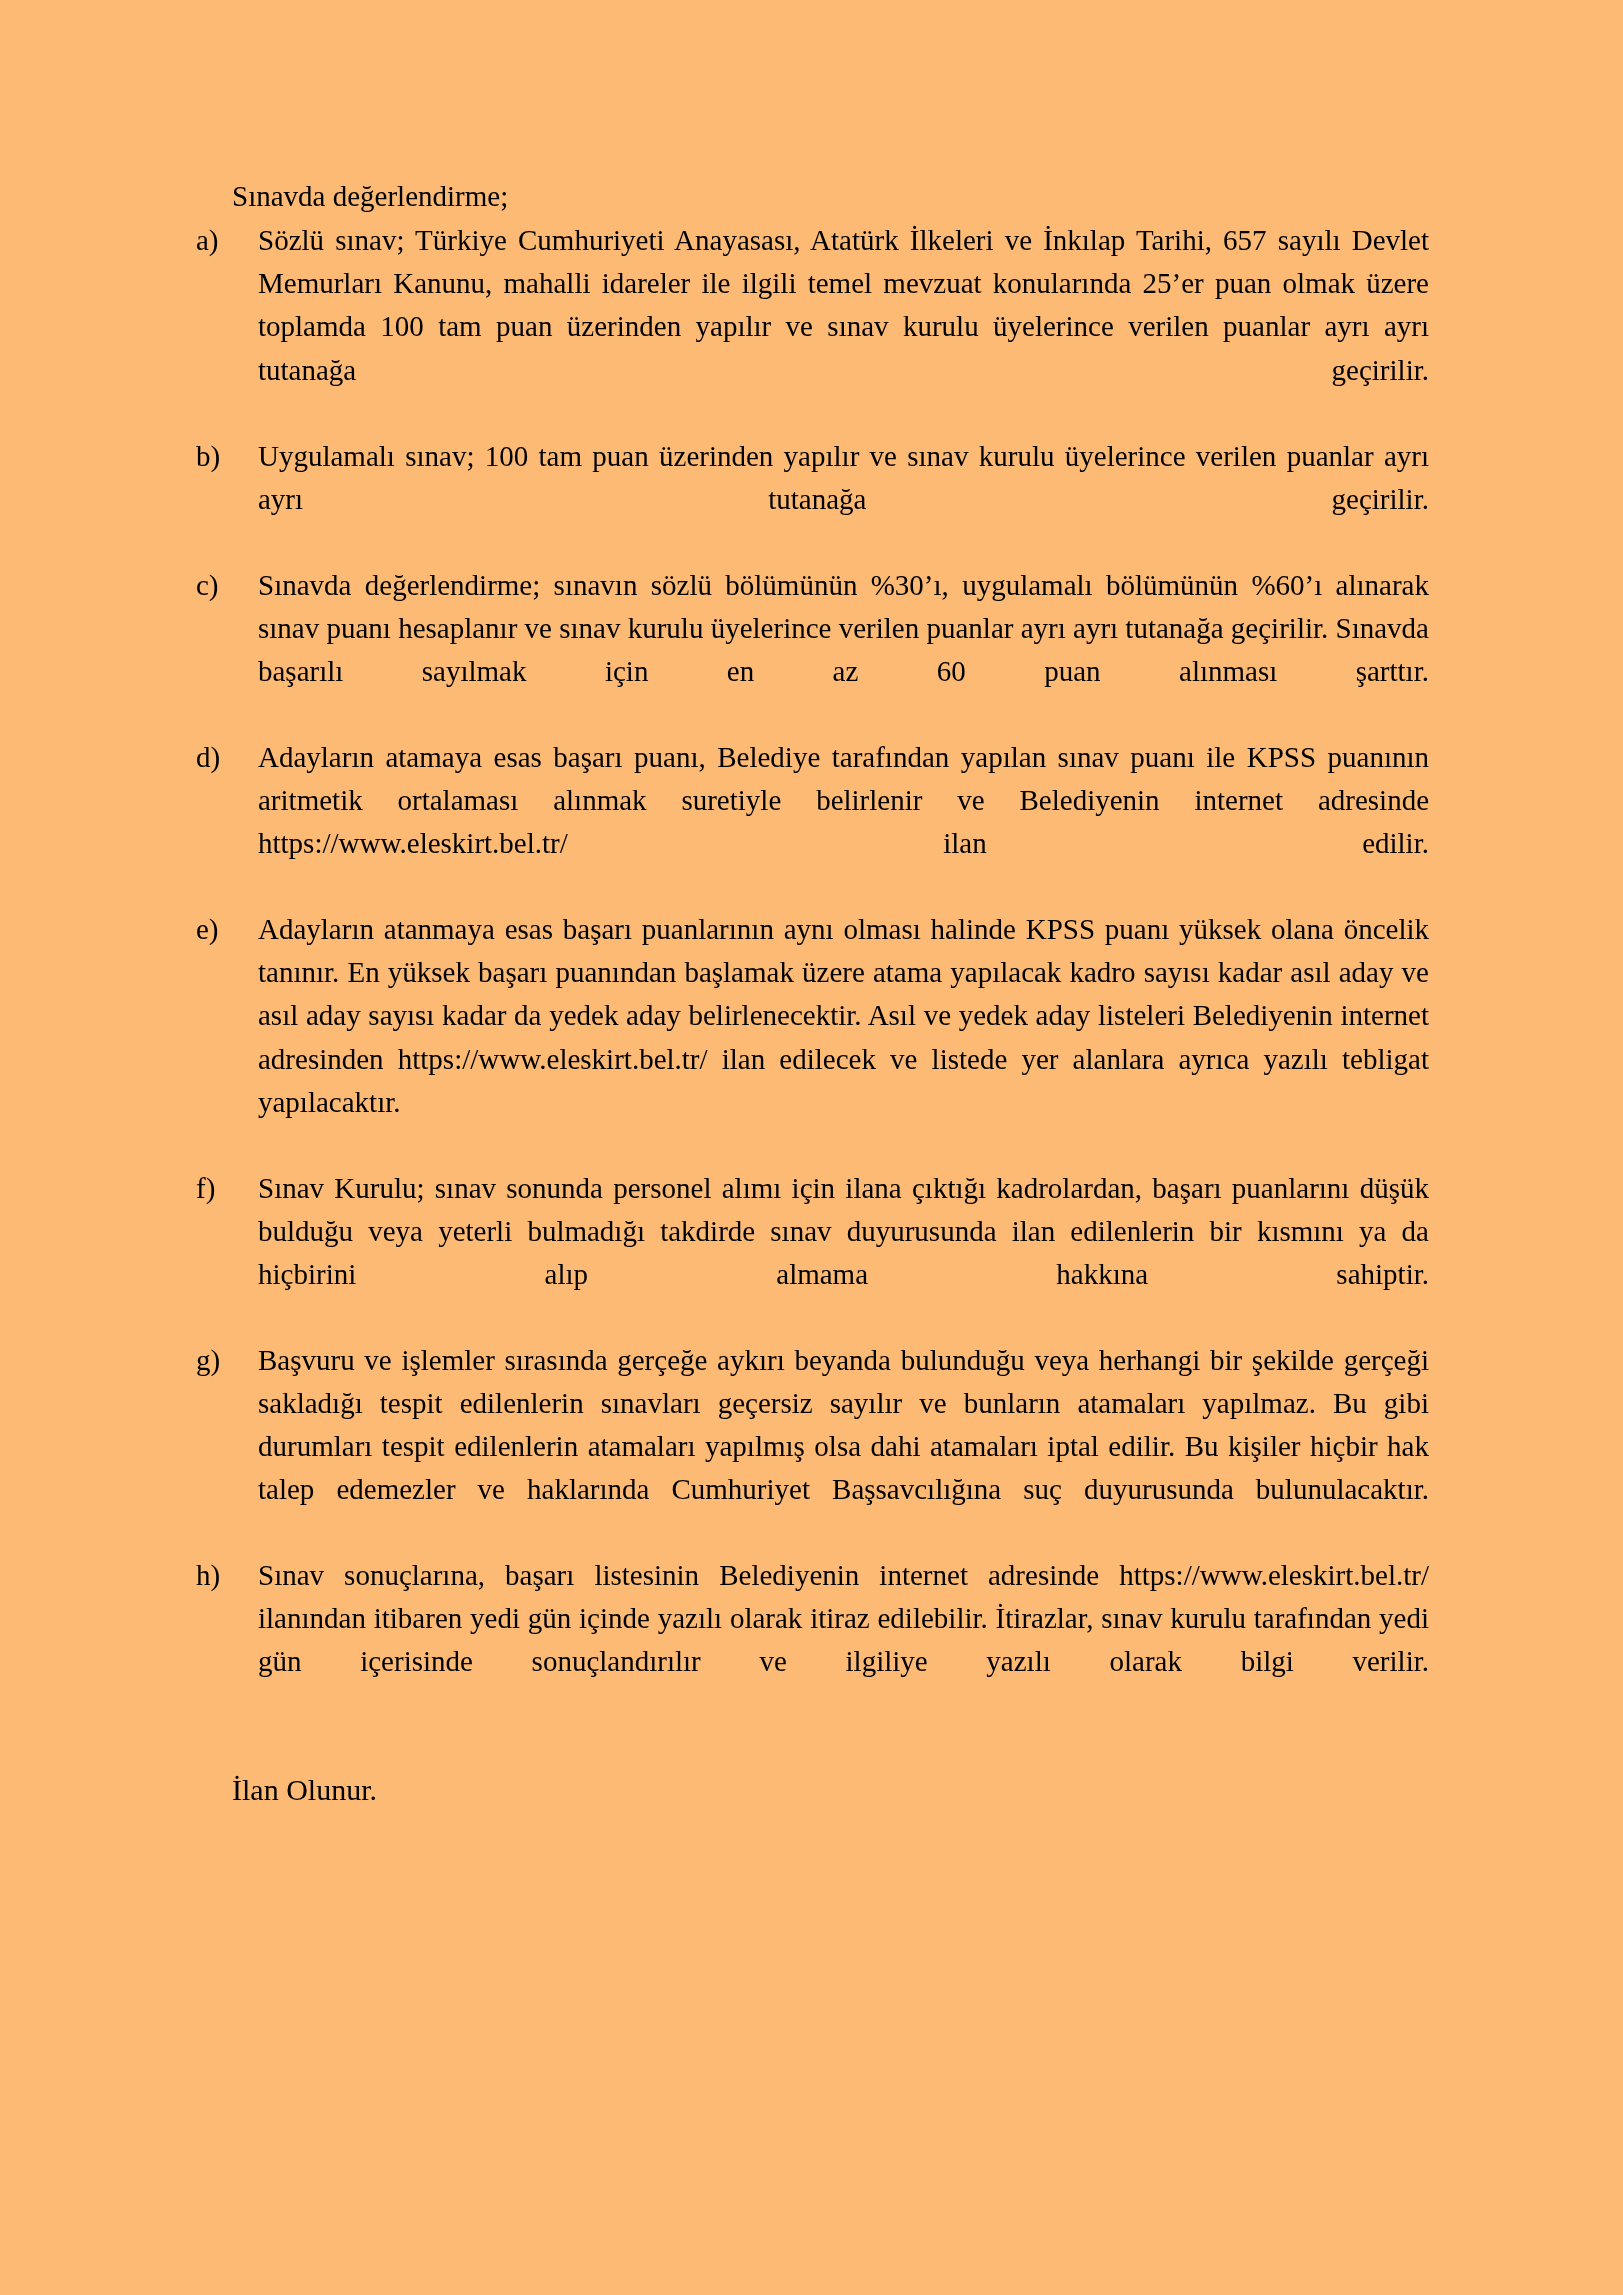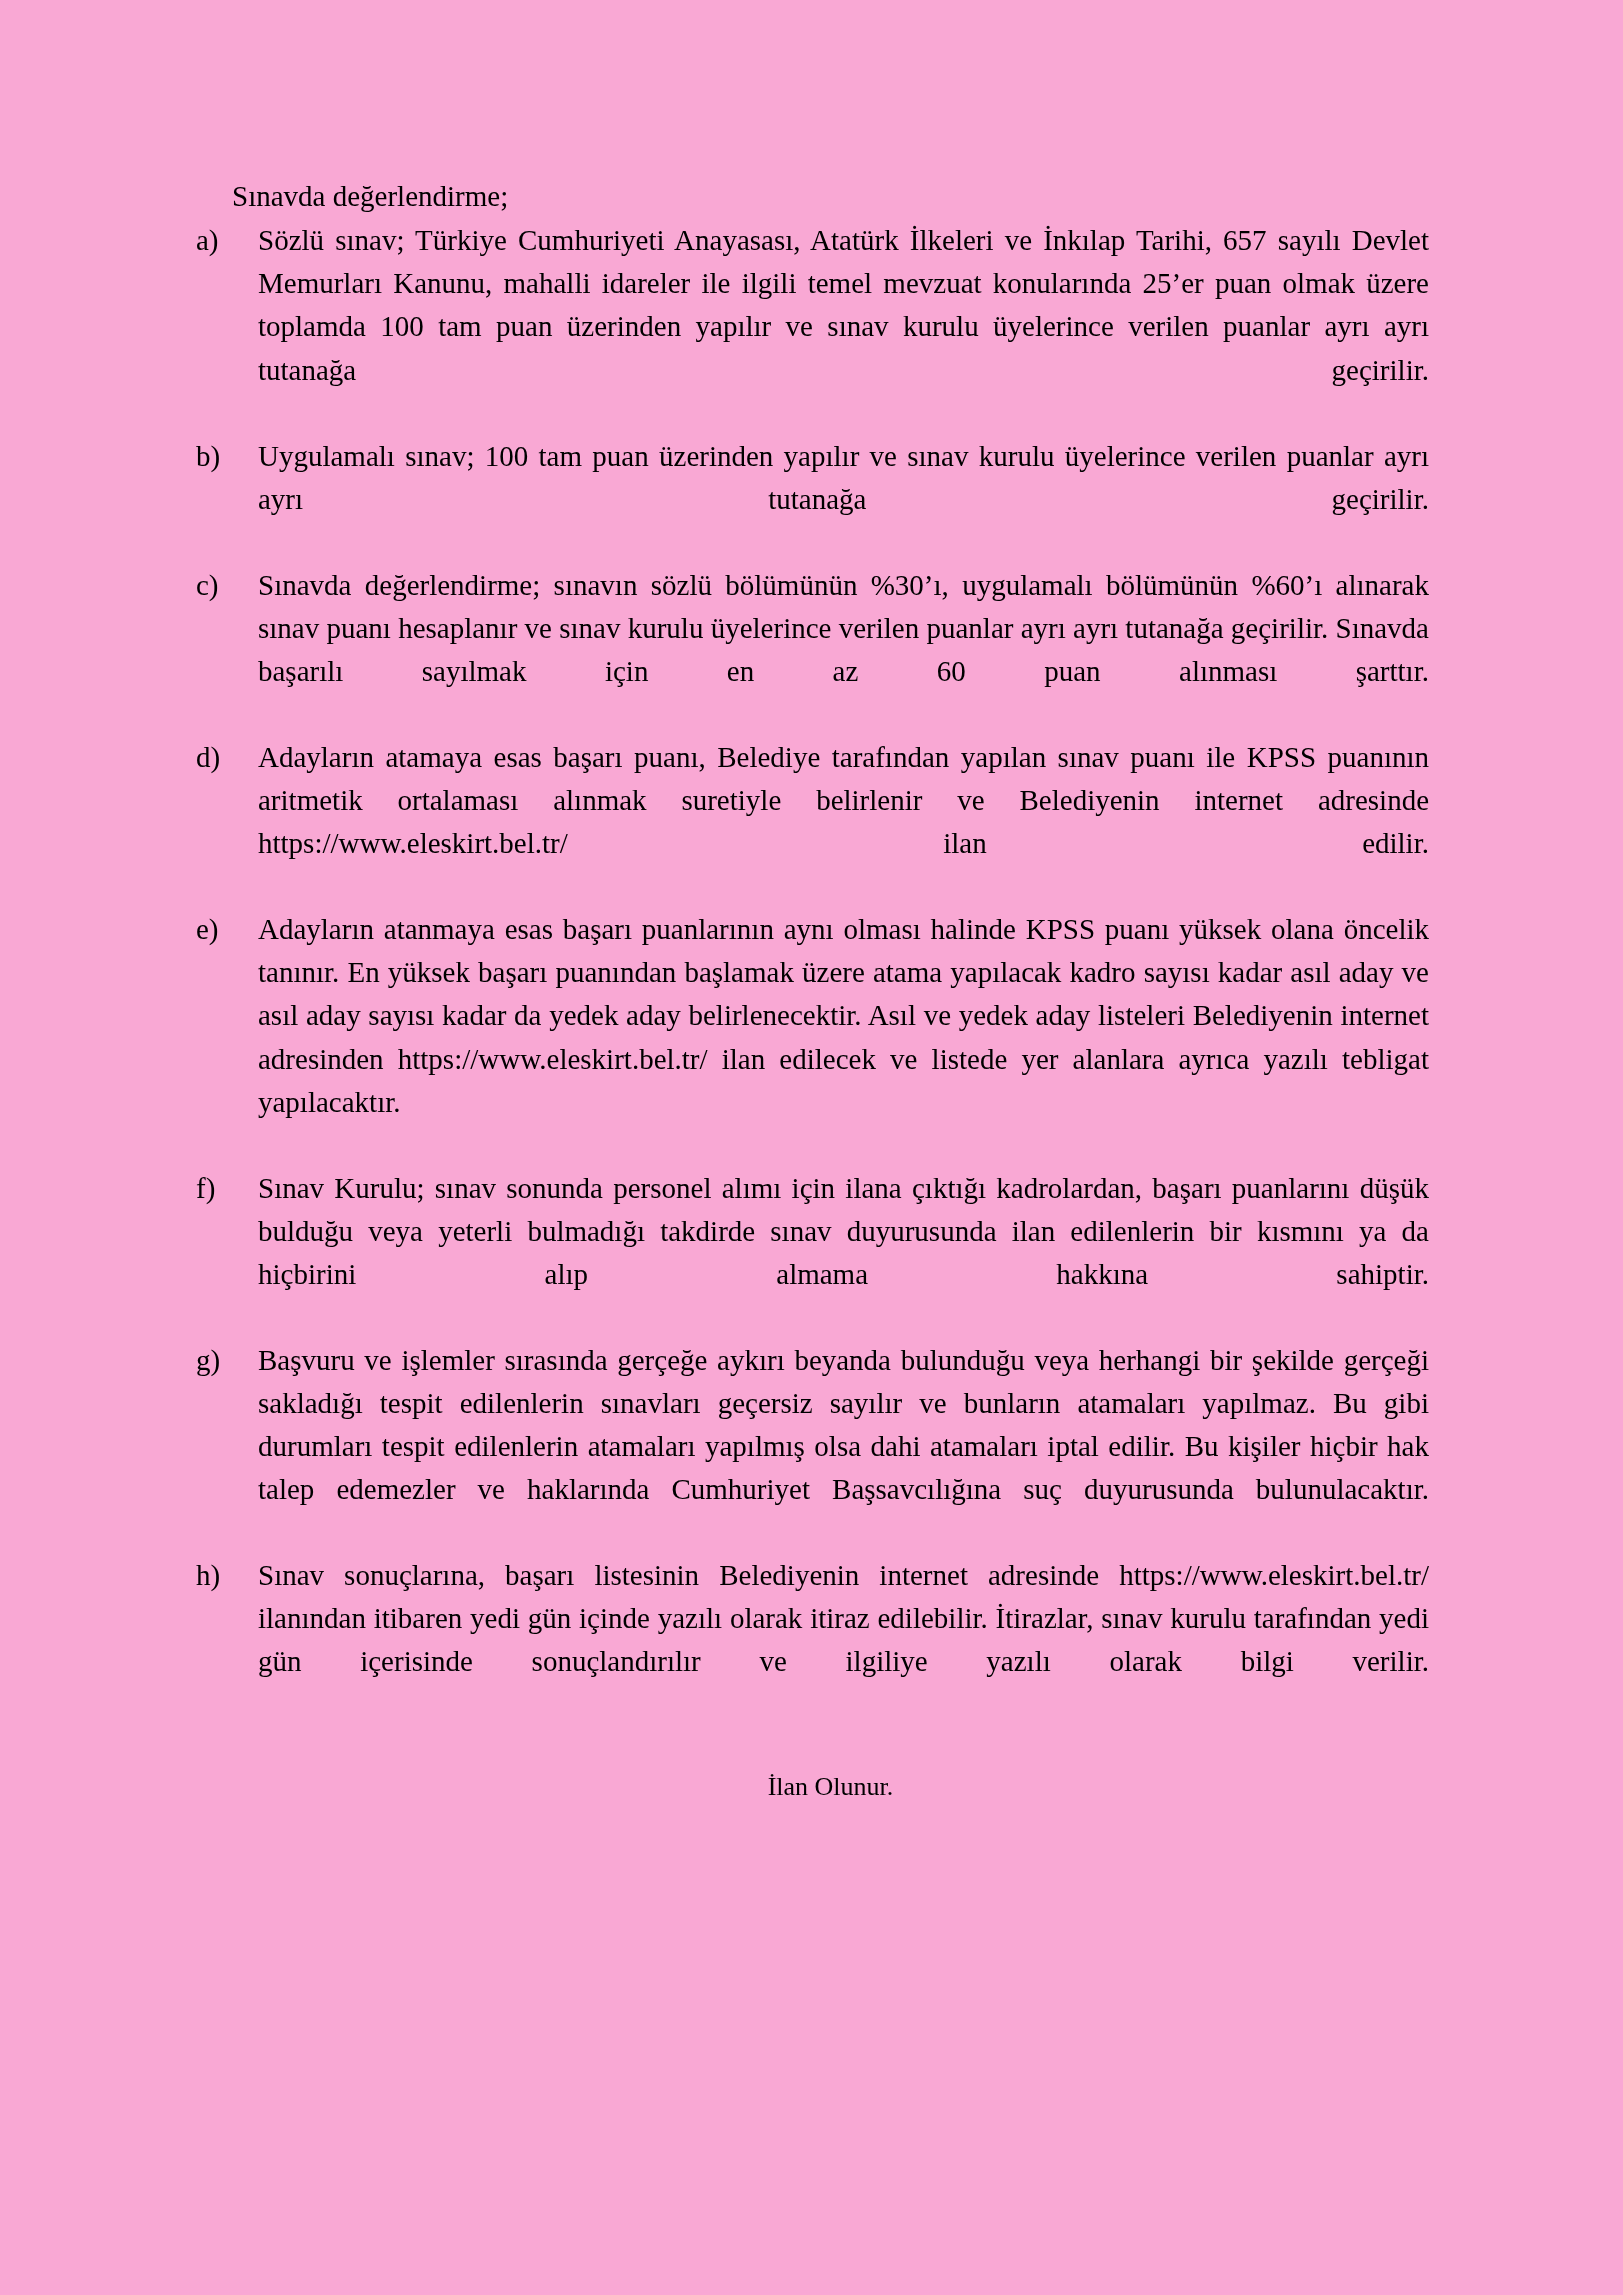--- a/index.html
+++ b/index.html
@@ -11,21 +11,21 @@
 
   body {
     font-family: "Liberation Serif", "DejaVu Serif", serif;
     color: #000000;
   }
 
   #page {
     position: relative;
     width: 1623px;
     height: 2295px;
-    background: #f9a8d4;
+    background: #fdba74;
     box-sizing: border-box;
     padding: 175px 112px 0 196px;
     overflow: hidden;
   }
 
   .doc-body {
     width: 1233px;
     font-size: 29px;
     line-height: 1.485;
     text-align: justify;
@@ -81,23 +81,23 @@
   }
 
   
   .closing {
     margin-top: 41px;
     text-align: left;
   }
 
   .closing .ilan-olunur {
     margin: 0 0 0 36px;
-    font-size: 26px;
+    font-size: 30px;
     line-height: 1.485;
-    text-align: center;
+    text-align: left;
   }
 
   .closing .signature {
     margin: 11.8px 0 0 0;
     font-size: 29px;
     line-height: 1.485;
     font-weight: bold;
     text-align: center;
     padding-left: 196px;
     letter-spacing: 0.1px;

